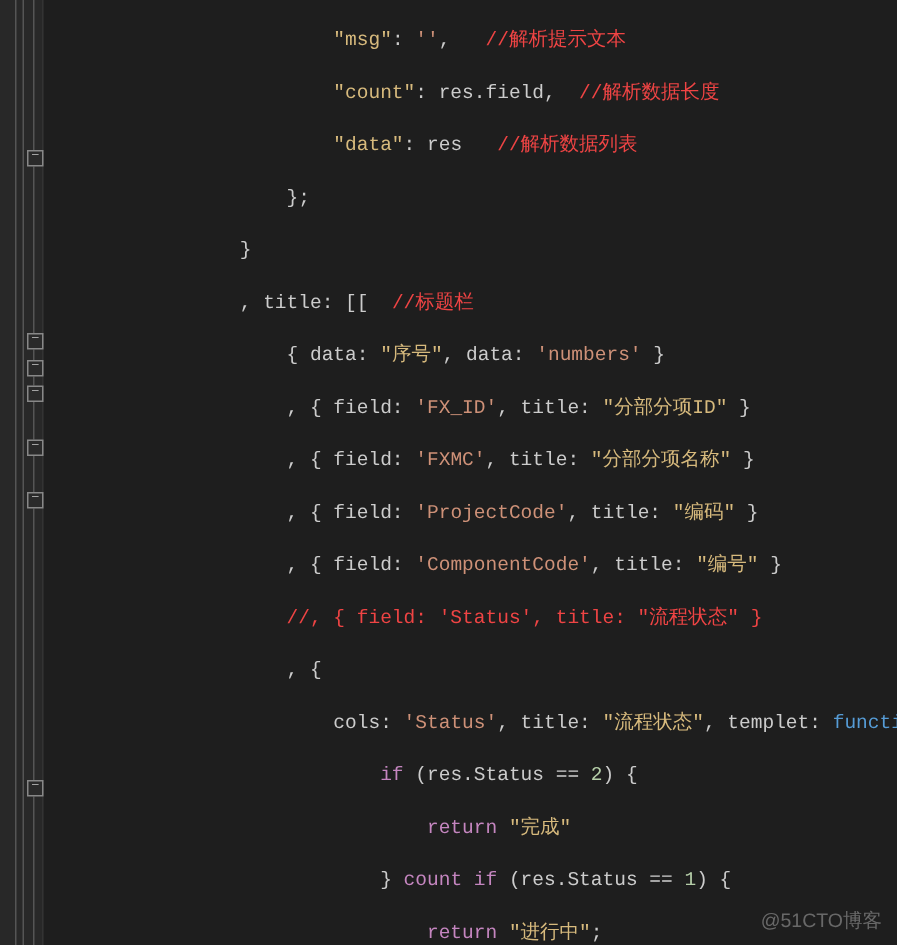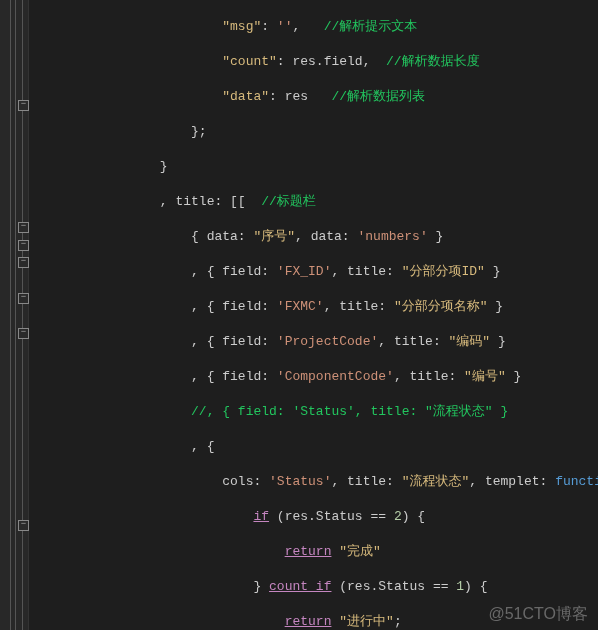--- a/index.html
+++ b/index.html
@@ -47,31 +47,31 @@
   background: #555;
 }
 .code {
   padding-left: 6px;
   white-space: pre;
   flex: 1;
 }
 .line { height: 17.5px; }
 .str-y { color: #d7ba7d; }
 .str-o { color: #ce9178; }
-.comment { color: #22c55e; }
+.comment { color: #ef4444; }
 .kw-func { color: #569cd6; }
-.kw-ctrl { color: #c586c0; text-decoration: underline; }
+.kw-ctrl { color: #c586c0; }
 .punct { color: #cccccc; }
 .num { color: #b5cea8; }
 .watermark {
   position: absolute;
   right: 10px;
   bottom: 8px;
   color: #888;
-  font-size: 16px;
+  font-size: 13px;
   font-family: sans-serif;
   opacity: 0.7;
   text-align: center;
 }
 </style>
 </head>
 <body>
 
 <div class="editor">
   <div class="gutter">

